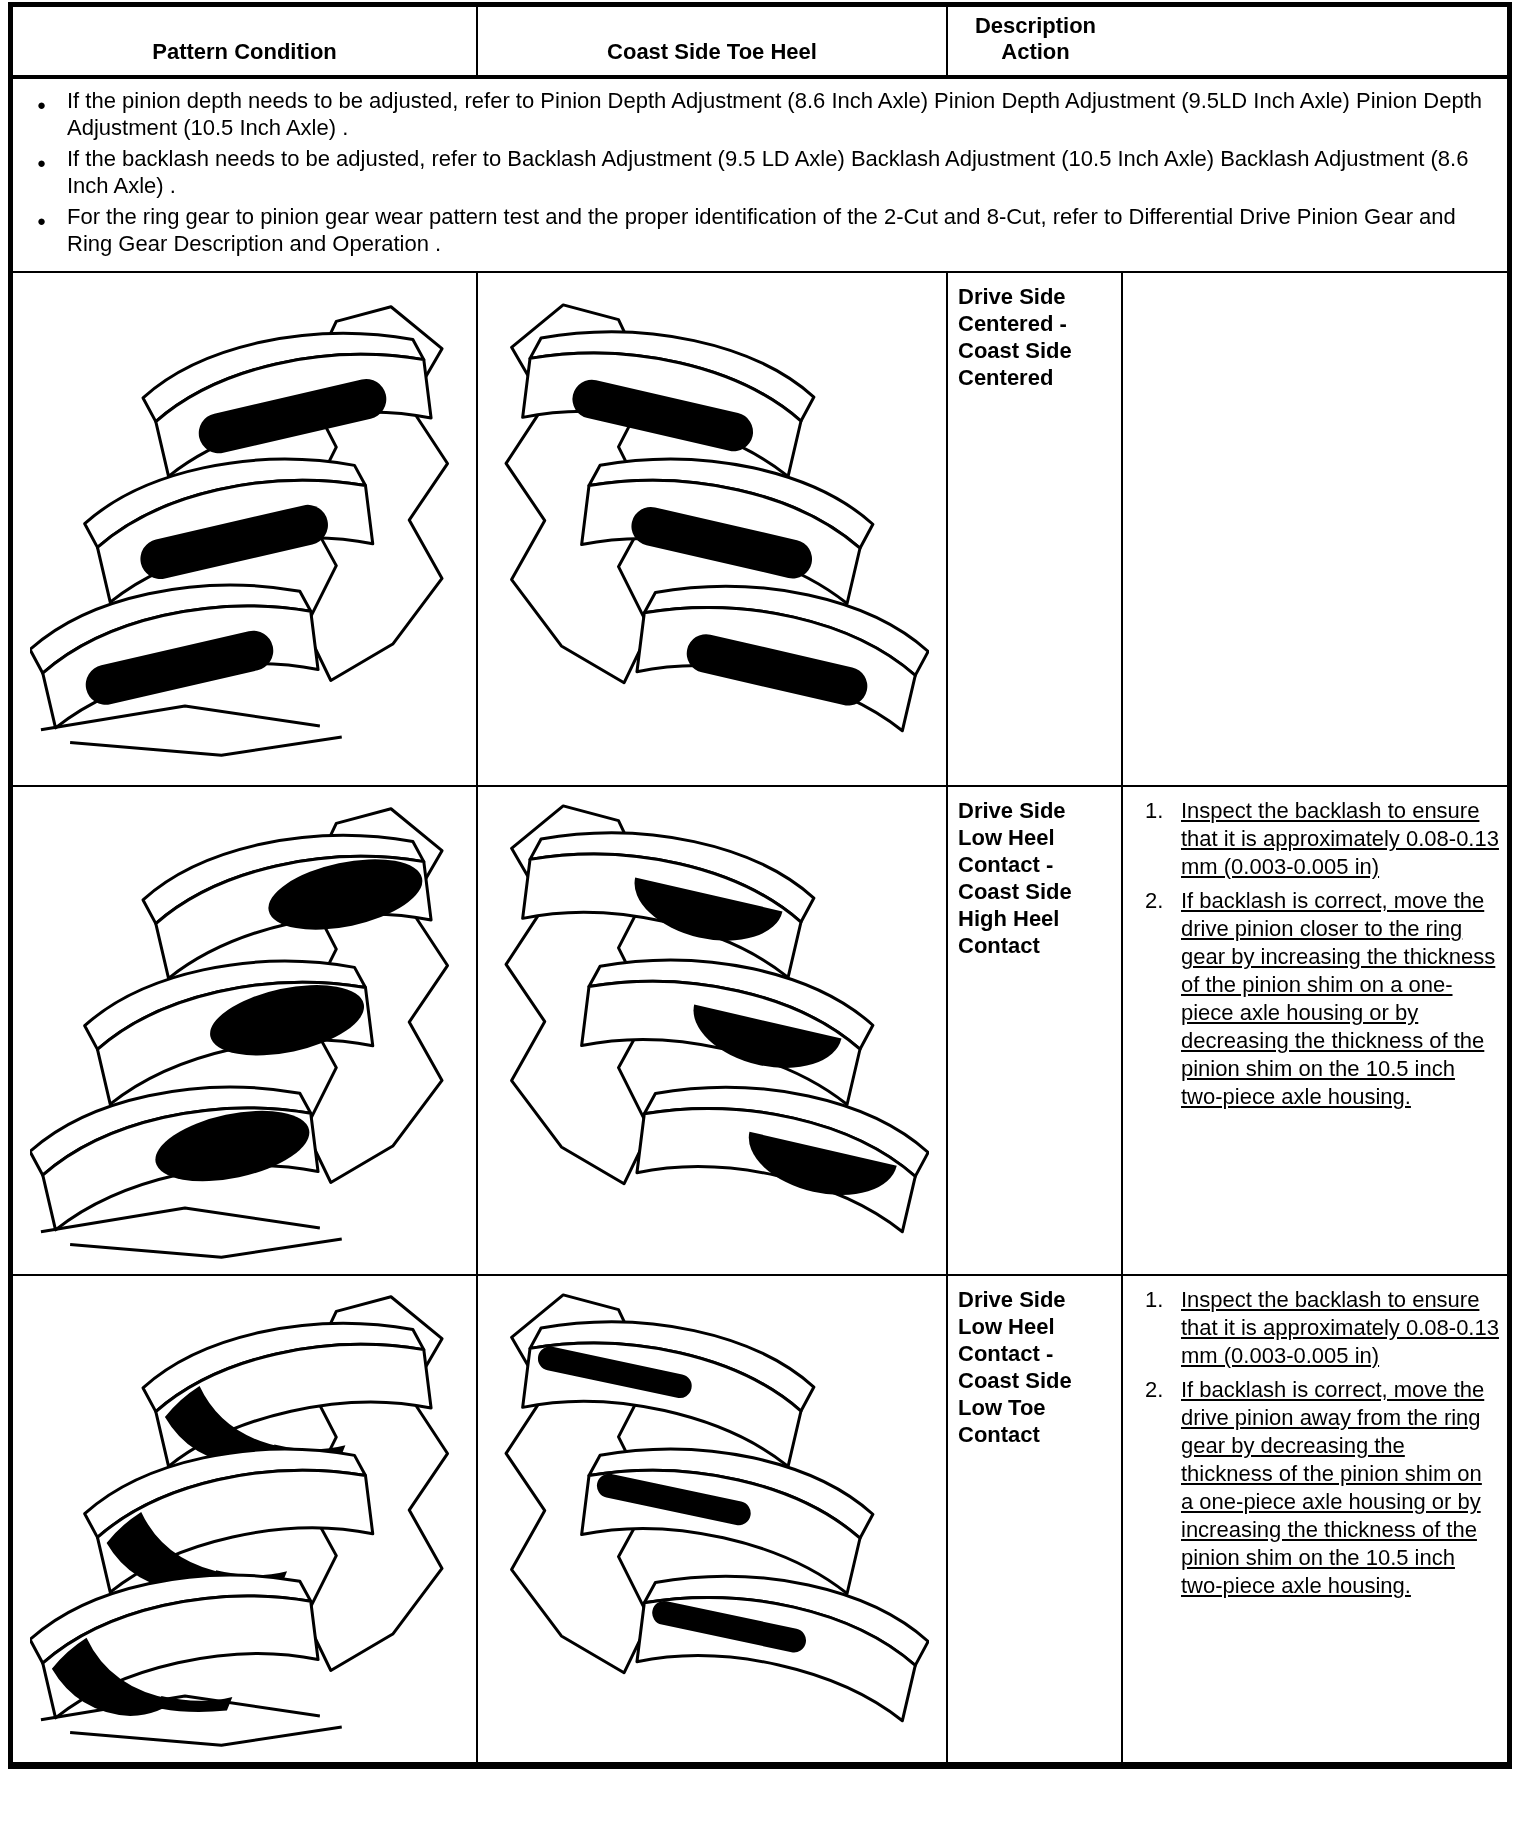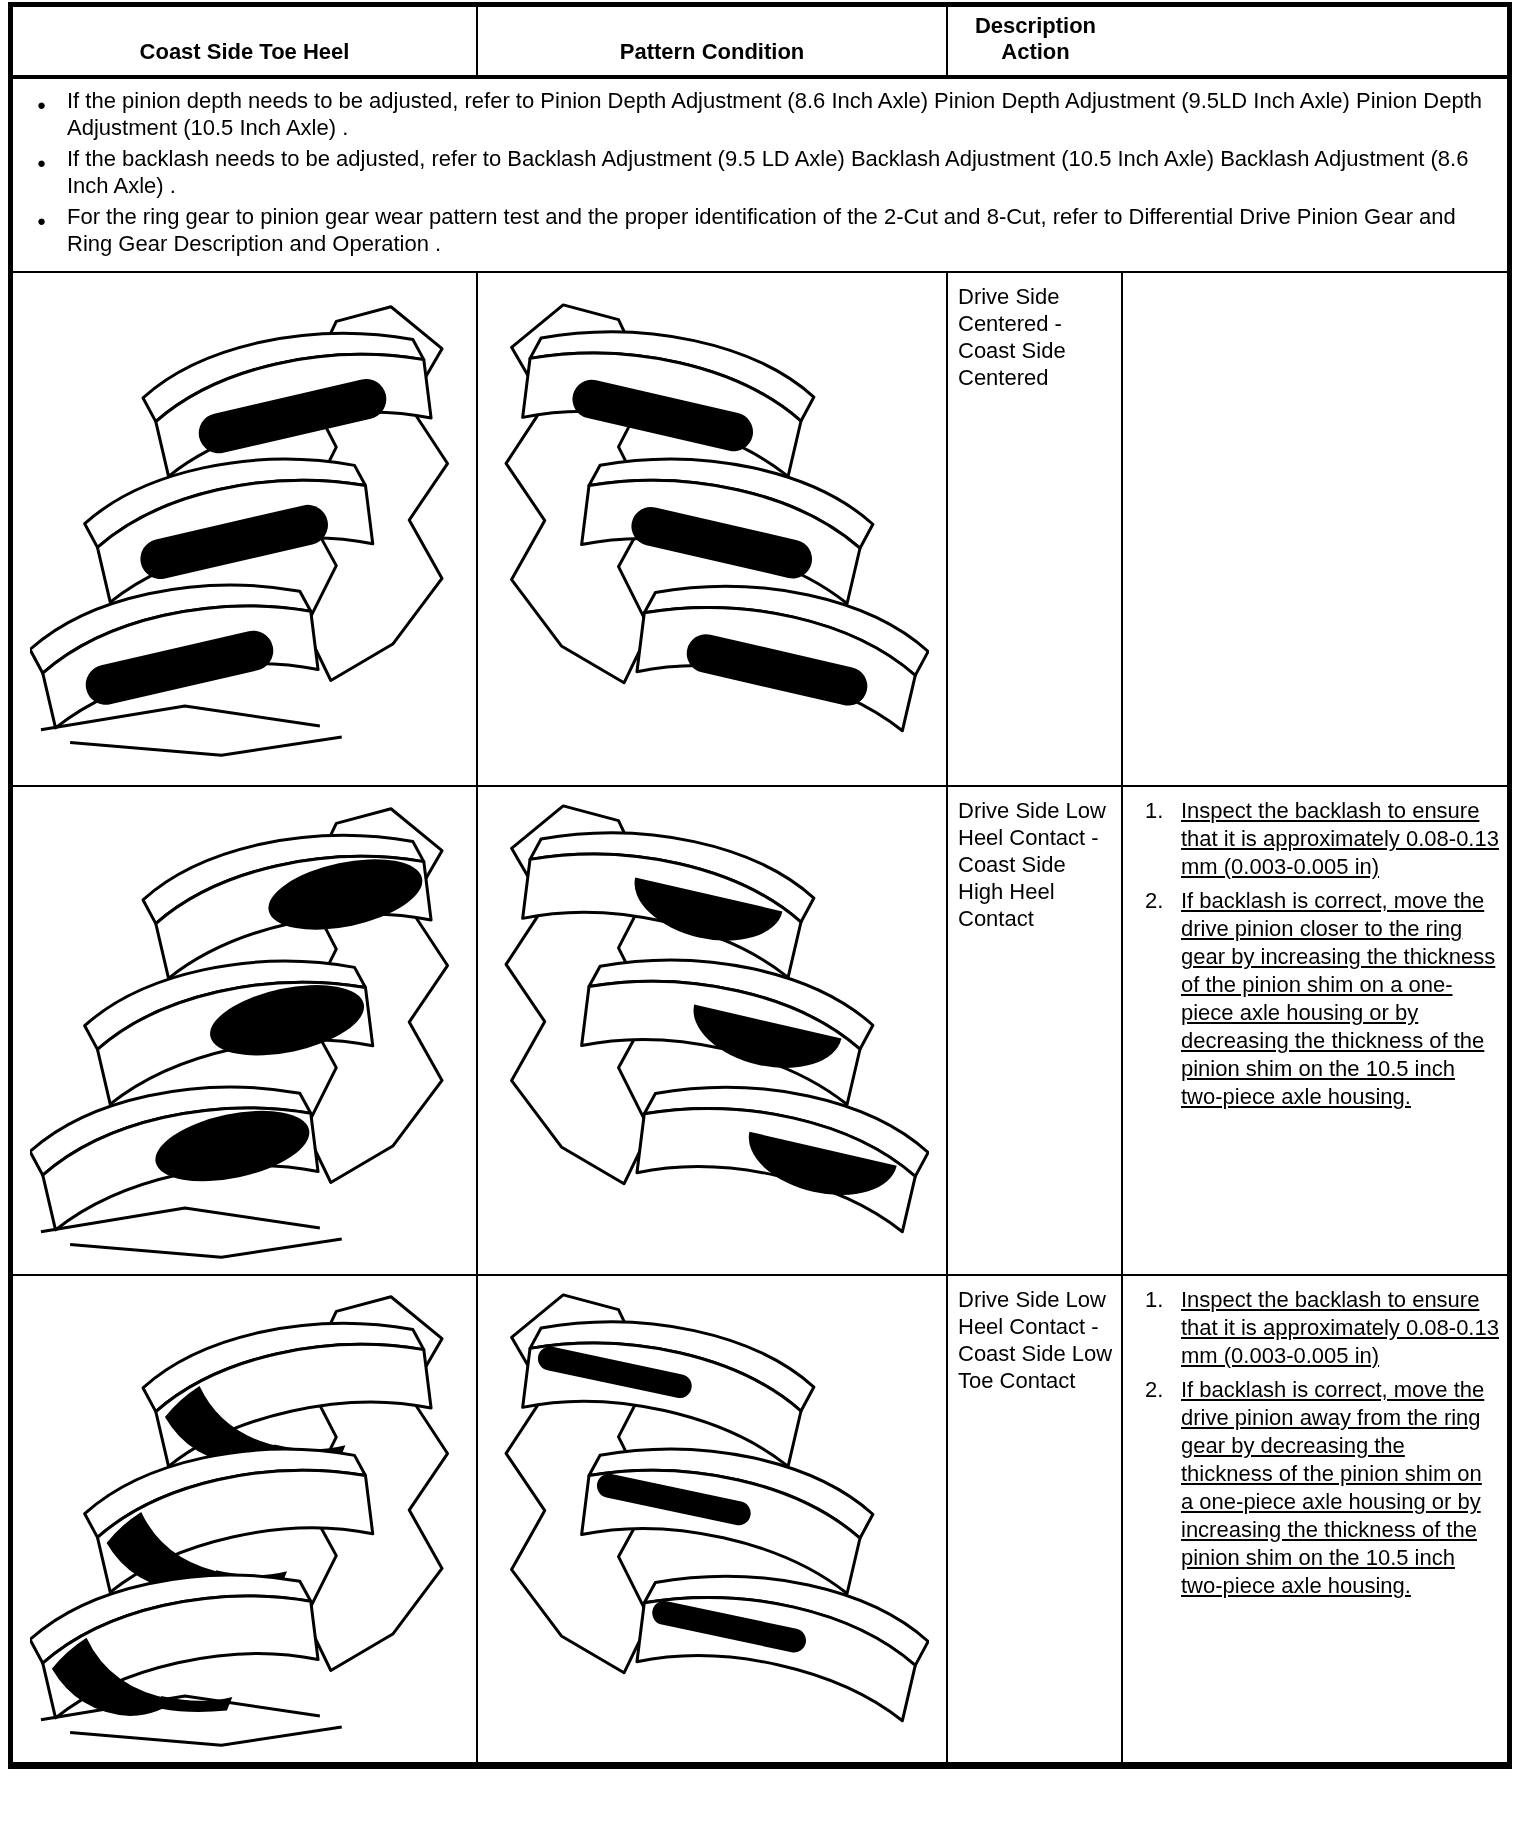--- a/index.html
+++ b/index.html
@@ -33,21 +33,21 @@
   }
   .notes-row{border-bottom:2px solid #000;padding:8px 10px 10px 14px;}
   .notes-list{list-style:none;margin:0;padding:0;font-size:22px;line-height:27px;}
   .notes-list li{position:relative;padding-left:40px;margin:0 0 4px 0;}
   .notes-list li .bullet-dot{
     position:absolute;left:10px;top:4px;font-size:15px;
   }
   .pattern-row{border-bottom:2px solid #000;}
   .illus-cell{display:flex;align-items:center;justify-content:center;padding:6px;}
   .illus-cell svg{width:95%;height:auto;display:block;}
-  .cond-cell{font-size:22px;line-height:27px;padding:10px 6px 6px 10px;}
+  .cond-cell{font-size:22px;line-height:27px;padding:10px 6px 6px 10px;font-weight:bold;}
   .act-cell{font-size:22px;line-height:28px;padding:10px 8px 6px 14px;}
   .act-list{list-style:none;margin:0;padding:0;counter-reset:item;text-decoration:underline;}
   .act-list li{
     position:relative;padding-left:44px;margin:0 0 6px 0;counter-increment:item;
   }
   .act-list li::before{
     content:counter(item) ".";
     position:absolute;left:8px;top:0;
   }
   .footer-row{
@@ -62,22 +62,22 @@
 </style>
 </head>
 <body>
 
 <div class="page">
 
 
   <div class="pe-table">
 
     <div class="grid-row header-row">
+      <div class="cell v header-cell">Pattern Condition</div>
       <div class="cell v header-cell">Coast Side Toe Heel</div>
-      <div class="cell v header-cell">Pattern Condition</div>
       <div class="cell header-cell">Description Action</div>
     </div>
 
     <div class="notes-row">
       <ul class="notes-list">
         <li>
           <span class="bullet-dot">●</span>
           <span>If the pinion depth needs to be adjusted, refer to Pinion Depth Adjustment (8.6 Inch Axle) Pinion Depth Adjustment (9.5LD Inch Axle) Pinion Depth Adjustment (10.5 Inch Axle) .</span>
         </li>
         <li>

